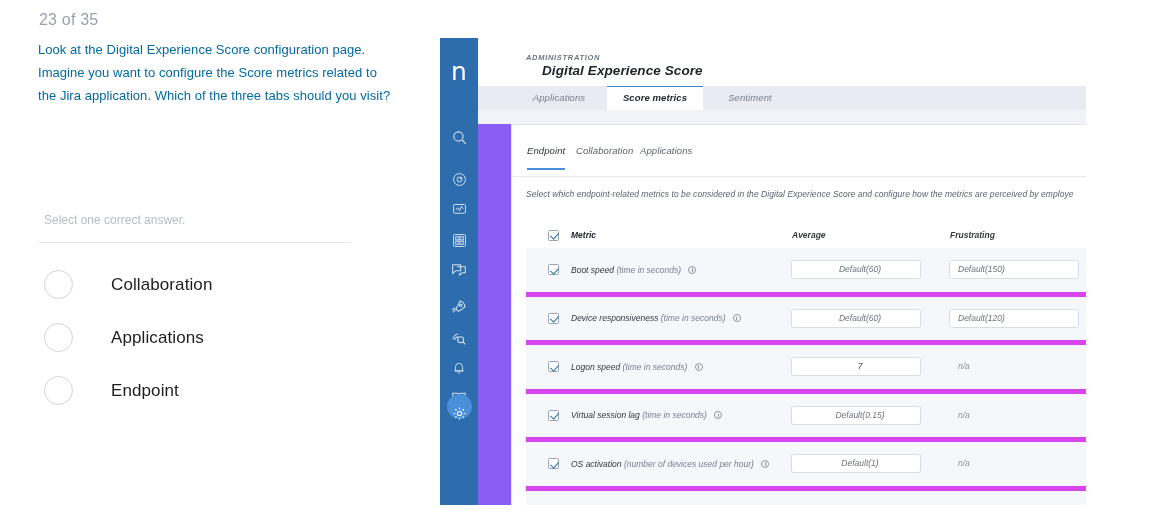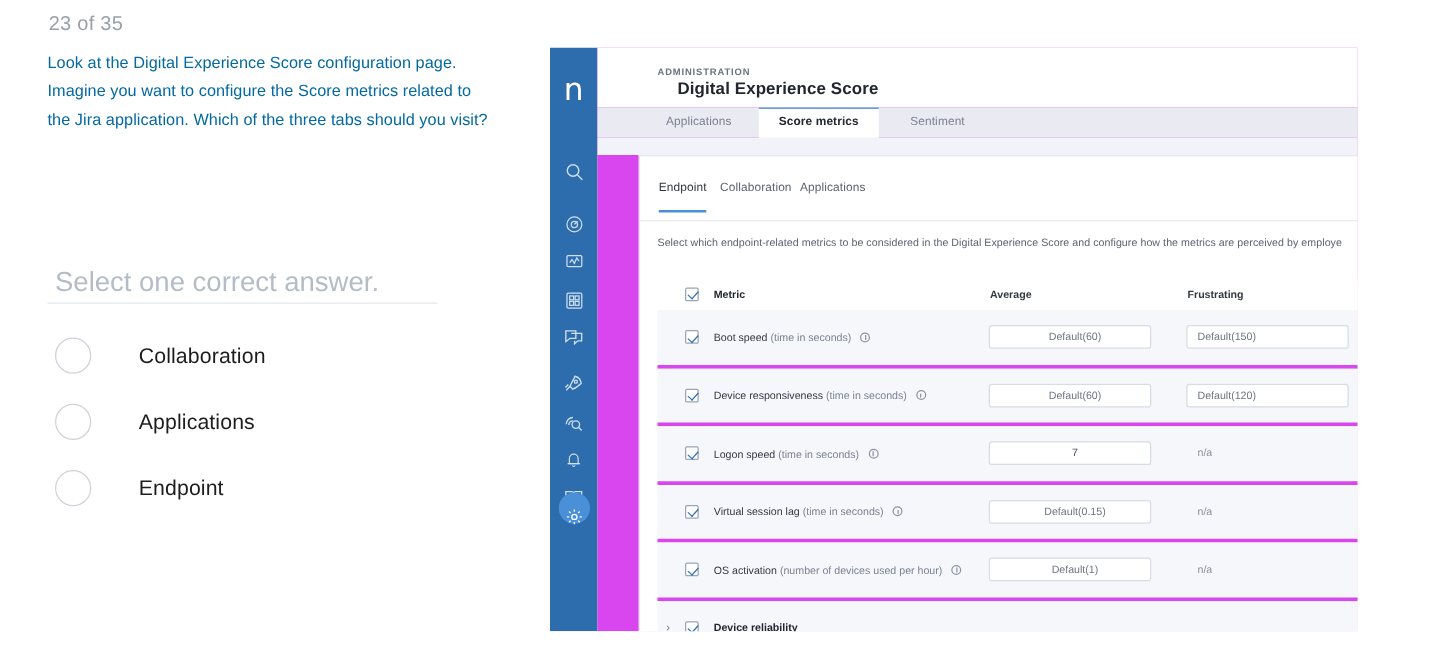--- a/index.html
+++ b/index.html
@@ -35,21 +35,21 @@
     left: 38px; top: 38px;
     width: 356px;
     font-size: 13px;
     line-height: 23px;
     color: #0369a1;
     letter-spacing: .05px;
   }
   #select-hint {
     position: absolute;
     left: 44px; top: 213px;
-    font-size: 22px;
+    font-size: 12px;
     color: #b6bcc6;
   }
   #answer-divider {
     position: absolute;
     left: 38px; top: 242px;
     width: 312px;
     height: 1px;
     background: #e3e6ea;
   }
   #answer-list {
@@ -123,21 +123,22 @@
     width: 25px; height: 25px;
     border-radius: 50%;
     background: #4a90d9;
   }
 
   
   #app-main {
     position: absolute;
     left: 38px; top: 0;
     right: 0; bottom: 0;
-    background: #d946ef;
+    background: #8b5cf6;
+    font-style: italic;
   }
   #app-header {
     position: absolute;
     left: 0; top: 0;
     width: 608px; height: 48px;
     background: #ffffff;
   }
   #header-eyebrow {
     position: absolute;
     left: 48px; top: 15px;
@@ -252,21 +253,21 @@
     position: absolute;
     left: 14px; top: 97px;
     width: 561px;
   }
   .metric-row {
     position: relative;
     height: 43.5px;
     display: flex;
     align-items: center;
     background: #f5f7fb;
-    border-bottom: 3px solid #d946ef;
+    border-bottom: 5px solid #d946ef;
   }
   .metric-row.header-row {
     background: #ffffff;
     border-bottom: none;
     height: 26px;
   }
   .metric-row.last-row { border-bottom: none; }
 
   .chk {
     position: absolute;

